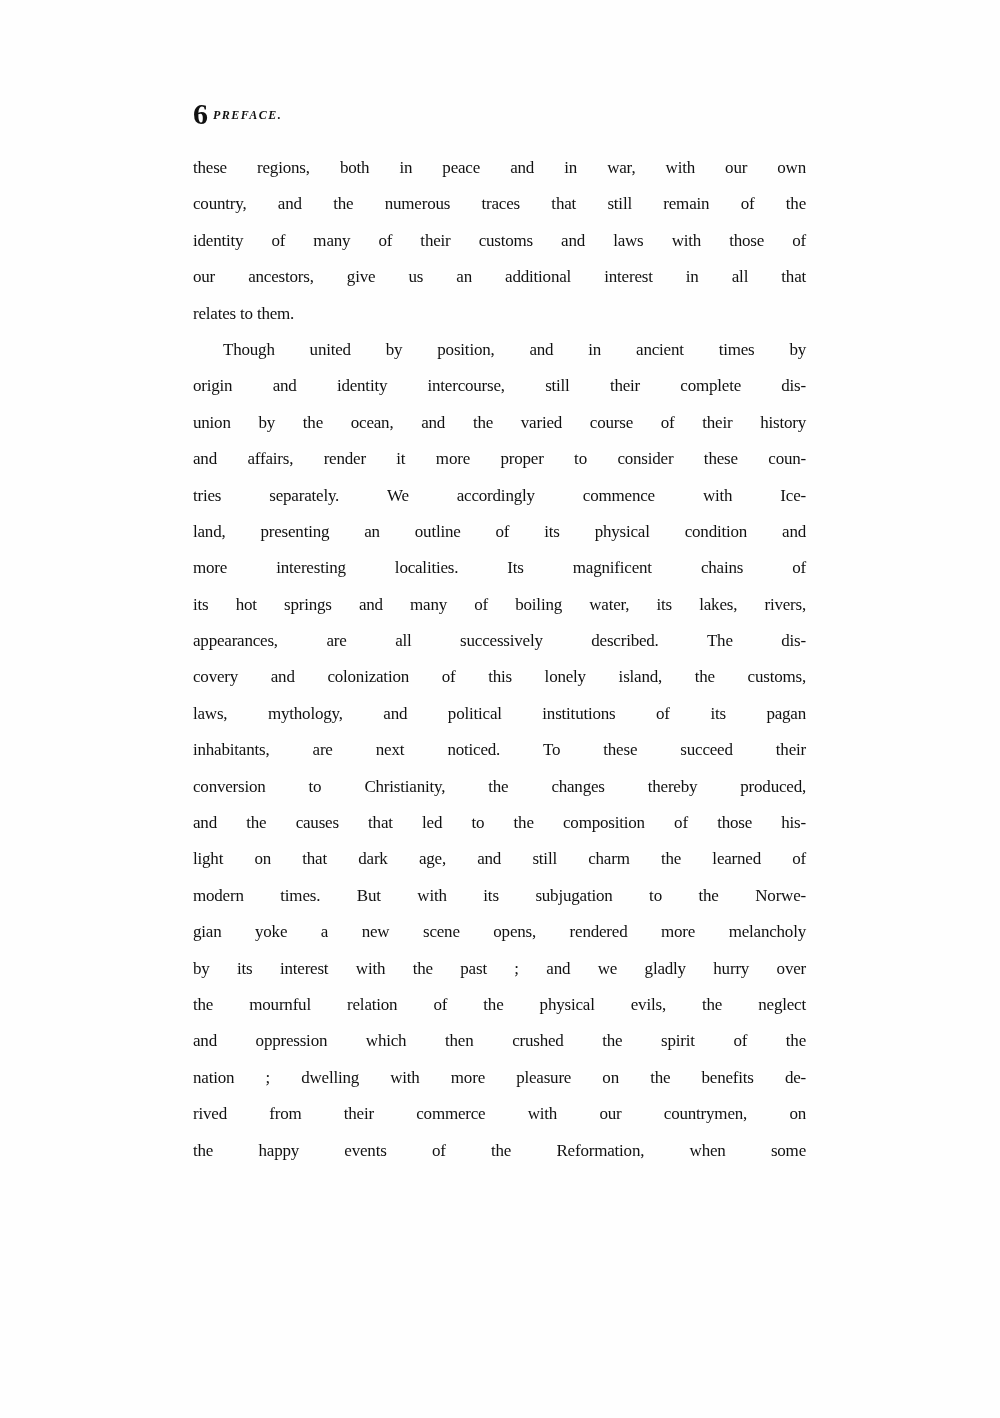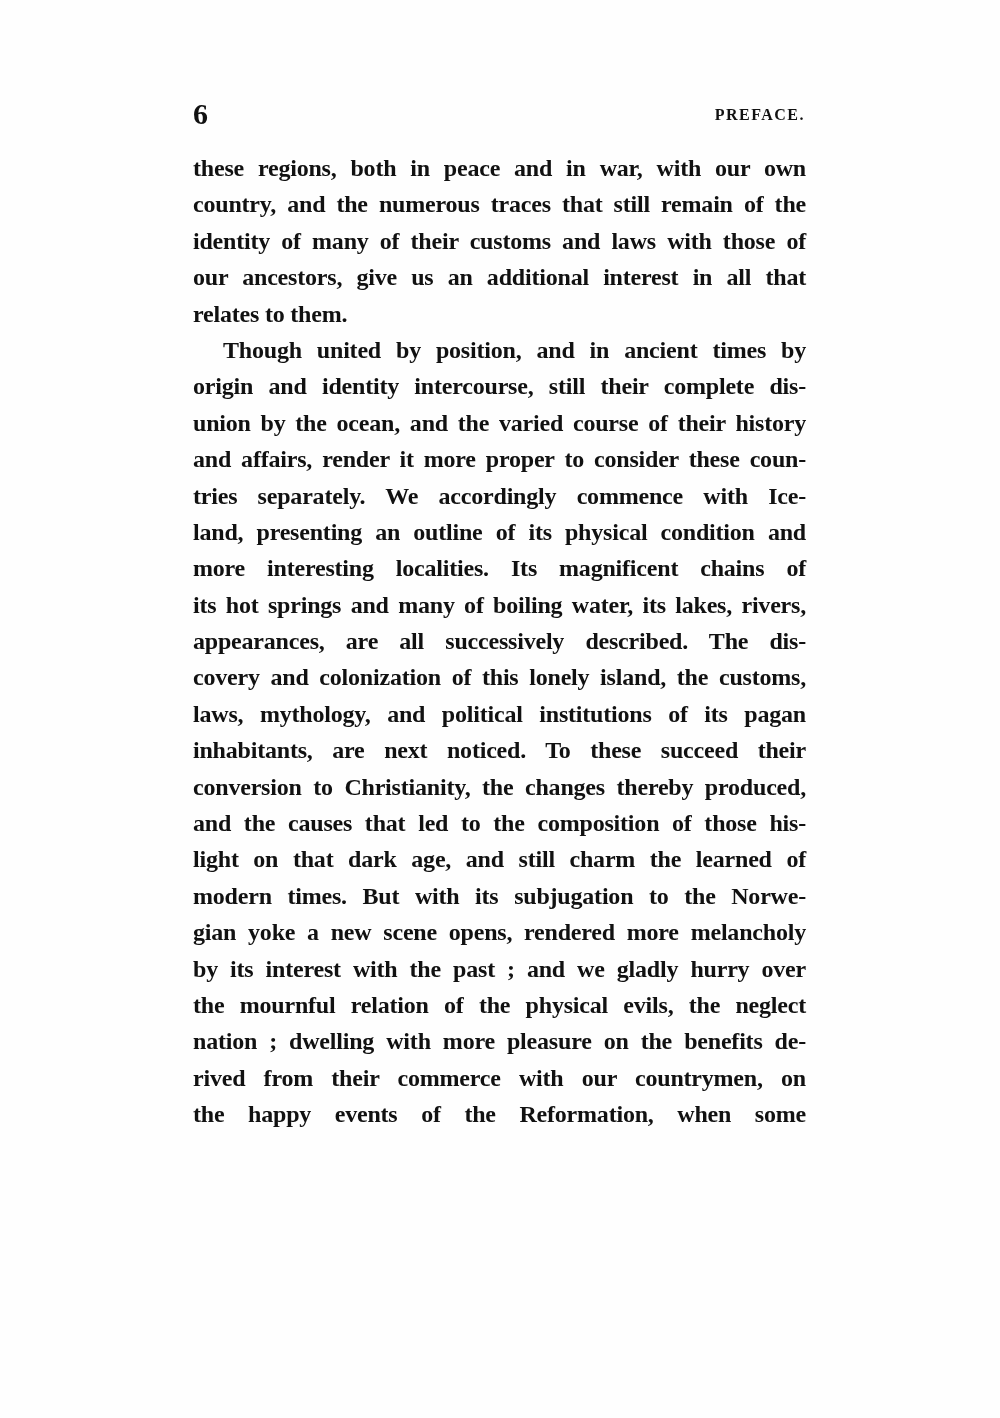--- a/index.html
+++ b/index.html
@@ -16,33 +16,34 @@
     background: #fefefe;
   }
   .running-head {
     position: absolute; left: 193px; top: 96px; width: 612px; height: 40px;
   }
   .page-number {
     position: absolute; left: 0; top: 0;
     font-size: 30px; font-weight: bold; line-height: 36px;
   }
   .header-title {
-    position: absolute; left: 0; right: 0; top: 6px; text-align: right;
-    font-size: 16px; font-weight: bold; letter-spacing: 1.5px; line-height: 26px;
+    position: absolute; left: 0; right: 0; top: 6px; text-align: left;
+    font-size: 12px; font-weight: bold; letter-spacing: 1.5px; line-height: 26px;
     padding-left: 20px;
+    font-style: italic;
   }
   .body-text {
     position: absolute; left: 193px; top: 150px; width: 613px;
   }
   .line {
     display: block;
     height: 36.4px;
     line-height: 36.4px;
-    font-size: 24px;
-    font-weight: bold;
+    font-size: 17px;
+    font-weight: normal;
     white-space: nowrap;
     text-align: justify;
     text-align-last: justify;
     letter-spacing: -0.2px;
   }
   .line.last { text-align-last: left; }
   .line.indent { padding-left: 30px; }
 </style>
 </head>
 <body>
@@ -73,17 +74,18 @@
     <span class="line">covery and colonization of this lonely island, the customs,</span>
     <span class="line">laws, mythology, and political institutions of its pagan</span>
     <span class="line">inhabitants, are next noticed.  To these succeed their</span>
     <span class="line">conversion to Christianity, the changes thereby produced,</span>
     <span class="line">and the causes that led to the composition of those his-</span>
     <span class="line">light on that dark age, and still charm the learned of</span>
     <span class="line">modern times.  But with its subjugation to the Norwe-</span>
     <span class="line">gian yoke a new scene opens, rendered more melancholy</span>
     <span class="line">by its interest with the past ; and we gladly hurry over</span>
     <span class="line">the mournful relation of the physical evils, the neglect</span>
+    <span class="line">and oppression which then crushed the spirit of the</span>
     <span class="line">nation ; dwelling with more pleasure on the benefits de-</span>
     <span class="line">rived from their commerce with our countrymen, on</span>
     <span class="line">the happy events of the Reformation, when some</span>
   </div>
 </div>
 
 </body></html>

